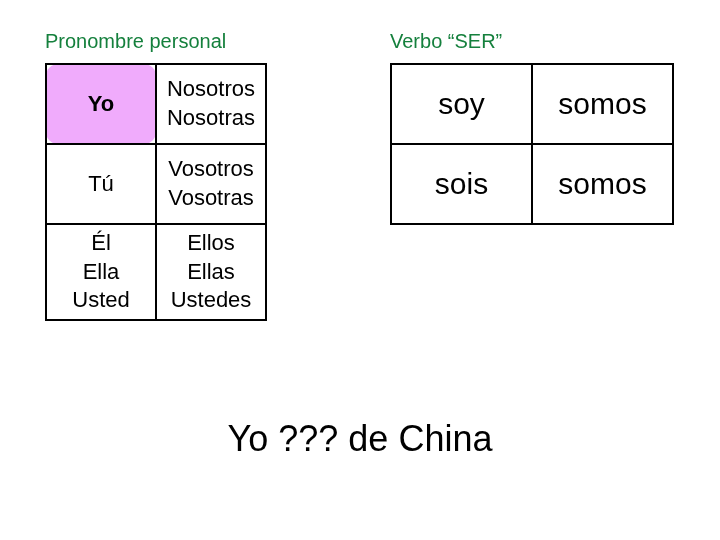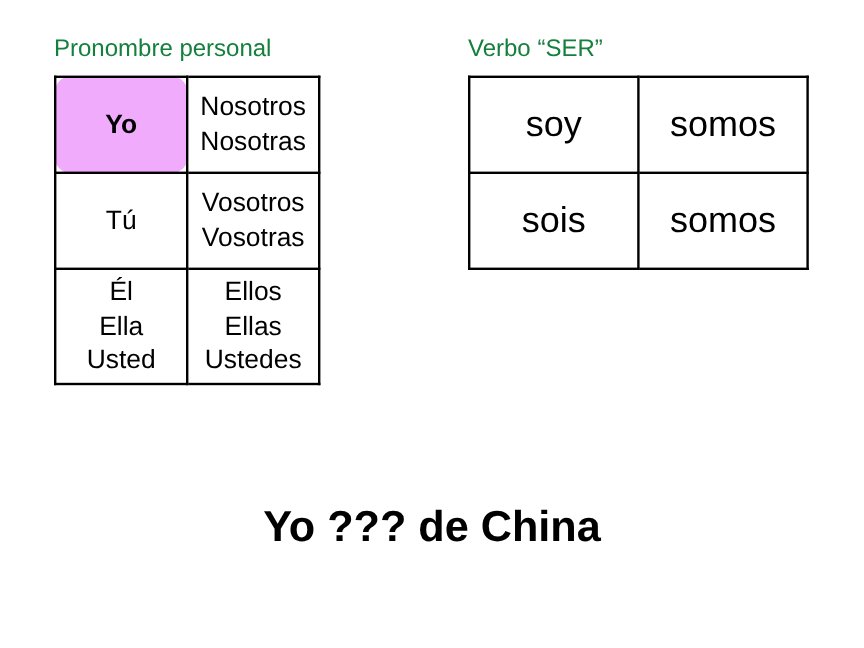--- a/index.html
+++ b/index.html
@@ -75,21 +75,21 @@
       height: 80px;
       font-size: 30px;
     }
 
     .bottom-text {
       position: absolute;
       bottom: 80px;
       left: 50%;
       transform: translateX(-50%);
       font-size: 36px;
-      font-weight: bold;
+      font-weight: normal;
       color: #000;
       white-space: nowrap;
     }
   </style>
 </head>
 <body>
 
 <div class="left-section">
   <div class="section-title">Pronombre personal</div>
   <table class="grid-table pronombre-table">

